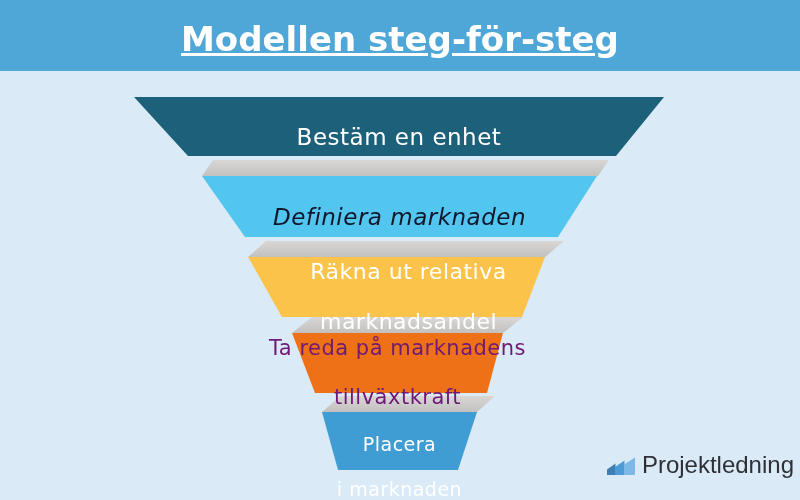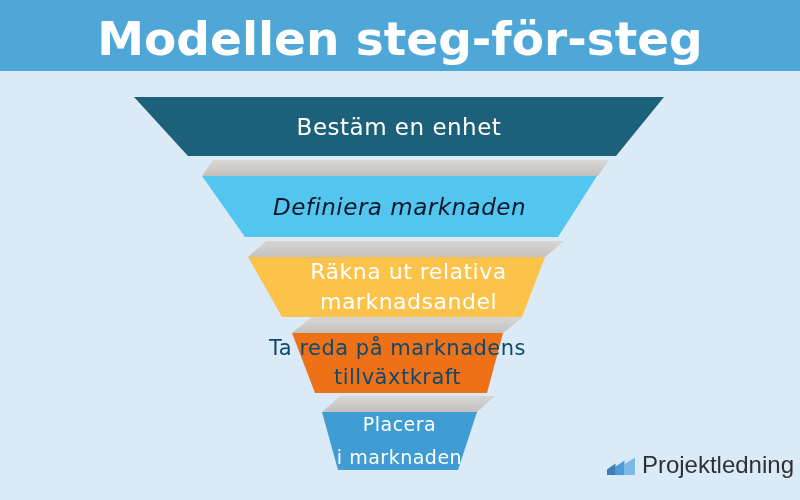--- a/index.html
+++ b/index.html
@@ -19,24 +19,25 @@
     height: 71px;
     background: #4ea7d7;
     display: flex;
     align-items: center;
     justify-content: center;
   }
   .title {
     margin: 0;
     padding-top: 6px;
     color: #ffffff;
-    font-size: 47px;
+    font-size: 34px;
     font-weight: bold;
     letter-spacing: 0px;
     white-space: nowrap;
+    text-decoration: underline;
   }
 
   
   .shape { position: absolute; }
   .step-1 { left: 134px; top:  97px; width: 530px; height: 59px;
             clip-path: polygon(0 0, 530px 0, 482px 59px, 54px 59px); }
   .step-2 { left: 202px; top: 176px; width: 395px; height: 61px;
             clip-path: polygon(0 0, 395px 0, 356px 61px, 43px 61px); }
   .step-3 { left: 248px; top: 257px; width: 297px; height: 60px;
             clip-path: polygon(0 0, 297px 0, 274px 60px, 34px 60px); }
@@ -59,21 +60,21 @@
     position: absolute;
     display: flex;
     flex-direction: column;
     align-items: center;
     justify-content: center;
     color: #ffffff;
     text-align: center;
     letter-spacing: 0.5px;
     pointer-events: none;
   }
-  .flabel span { white-space: nowrap; display: block; }
+  .flabel span { white-space: nowrap; display: block; margin-top: 20px; }
   .l1 { left: 134px; top:  97px; width: 530px; height: 59px; font-size: 23px; }
   .l2 { left: 202px; top: 176px; width: 395px; height: 61px; font-size: 23px; }
   .l3 { left: 260px; top: 257px; width: 297px; height: 60px; font-size: 22px; line-height: 1.38; }
   .l4 { left: 292px; top: 333px; width: 211px; height: 60px; font-size: 21px; line-height: 1.36; }
   .l5 { left: 322px; top: 412px; width: 155px; height: 58px; font-size: 19px; line-height: 1.3; }
 
   
   .logo {
     position: absolute;
     right: 6px;
@@ -116,21 +117,21 @@
     <div class="flabel l1" style="color: rgb(255, 255, 255);">
       <span>Bestäm en enhet</span>
     </div>
     <div class="flabel l2" style="color: #0f172a; font-style: italic;">
       <span>Definiera marknaden</span>
     </div>
     <div class="flabel l3" style="color: rgb(255, 255, 255);">
       <span>Räkna ut relativa</span>
       <span>marknadsandel</span>
     </div>
-    <div class="flabel l4" style="color: #0c4a6e;">
+    <div class="flabel l4" style="color: #701a75;">
       <span>Ta reda på marknadens</span>
       <span>tillväxtkraft</span>
     </div>
     <div class="flabel l5" style="color: rgb(255, 255, 255); justify-content: space-between;">
       <span>Placera</span>
       <span>i marknaden</span>
     </div>
   </div>
 
   <div class="logo">

